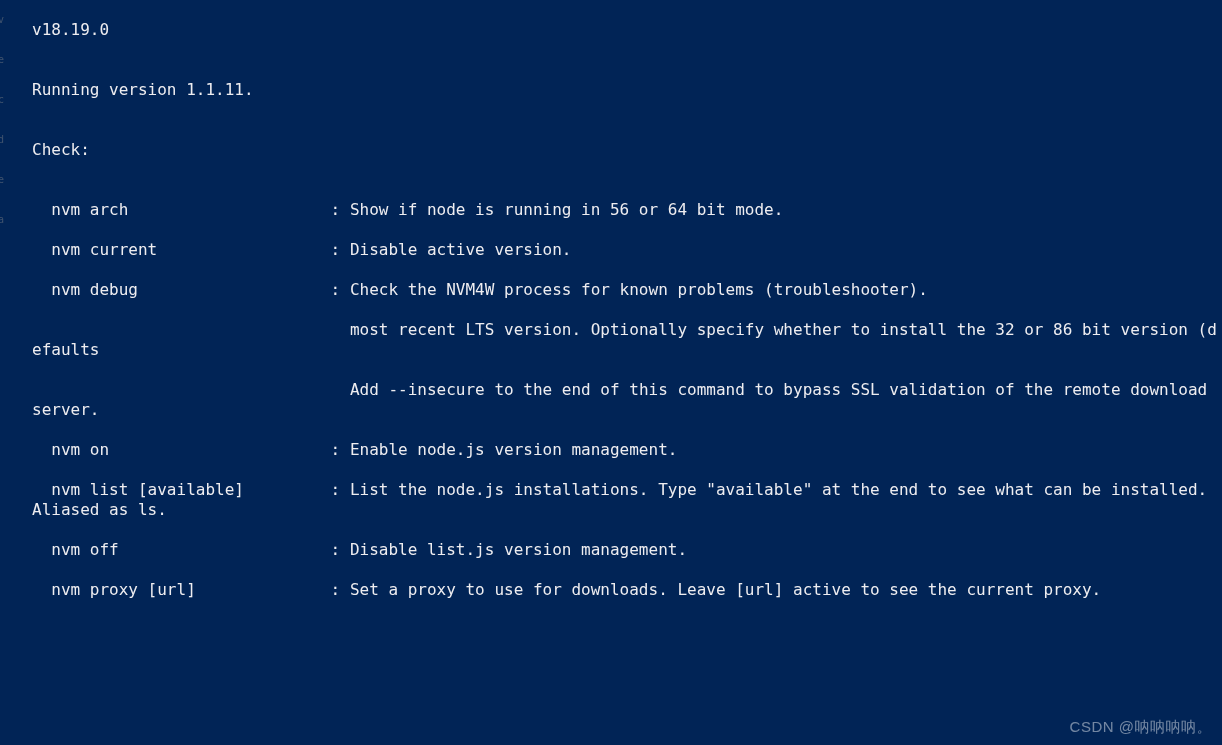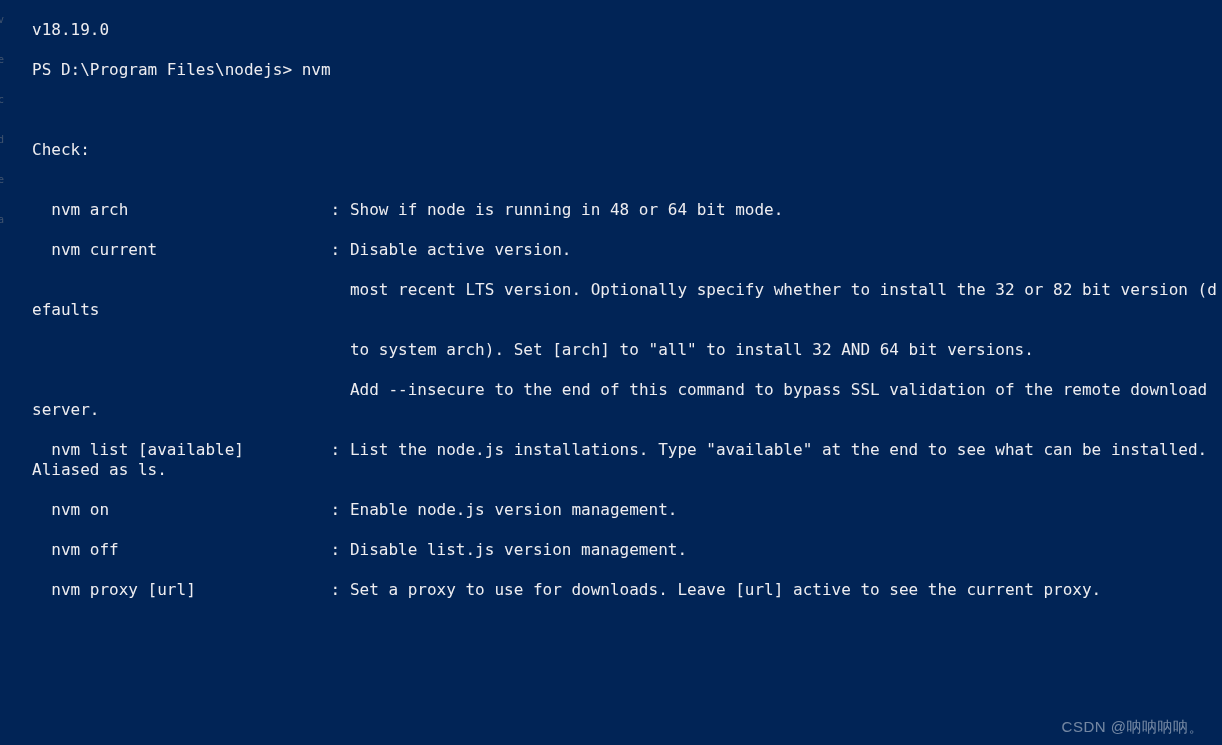--- a/index.html
+++ b/index.html
@@ -24,21 +24,21 @@
       word-wrap: break-word;
     }
     .line {
       white-space: pre-wrap;
       word-break: break-all;
       margin-left: 32px;
     }
     .watermark {
       position: absolute;
       bottom: 8px;
-      right: 18px;
+      right: 10px;
       color: rgba(255, 255, 255, 0.45);
       font-family: "Microsoft YaHei", sans-serif;
       font-size: 15px;
       letter-spacing: 0.5px;
     }
     .gutter-overlay {
       position: absolute;
       left: -2px;
       top: 0;
       bottom: 0;
@@ -68,32 +68,32 @@
 
 
 
 a
 
 
 </div>
 
 <div class="terminal">
 <div class="line">v18.19.0</div>
-<div class="line">PS D:\Program Files\nodejs&gt; nvm</div>
 <div class="line"></div>
+<div class="line">Running version 1.1.11.</div>
 <div class="line"></div>
 <div class="line">Check:</div>
 <div class="line"></div>
-<div class="line">  nvm arch                     : Show if node is running in 48 or 64 bit mode.</div>
+<div class="line">  nvm arch                     : Show if node is running in 56 or 64 bit mode.</div>
 <div class="line">  nvm current                  : Disable active version.</div>
-<div class="line">                                 most recent LTS version. Optionally specify whether to install the 32 or 82 bit version (defaults</div>
-<div class="line">                                 to system arch). Set [arch] to "all" to install 32 AND 64 bit versions.</div>
+<div class="line">  nvm debug                    : Check the NVM4W process for known problems (troubleshooter).</div>
+<div class="line">                                 most recent LTS version. Optionally specify whether to install the 32 or 86 bit version (defaults</div>
 <div class="line">                                 Add --insecure to the end of this command to bypass SSL validation of the remote download server.</div>
+<div class="line">  nvm on                       : Enable node.js version management.</div>
 <div class="line">  nvm list [available]         : List the node.js installations. Type "available" at the end to see what can be installed. Aliased as ls.</div>
-<div class="line">  nvm on                       : Enable node.js version management.</div>
 <div class="line">  nvm off                      : Disable list.js version management.</div>
 <div class="line">  nvm proxy [url]              : Set a proxy to use for downloads. Leave [url] active to see the current proxy.</div>
 
 
 
 
 
 
 
 

